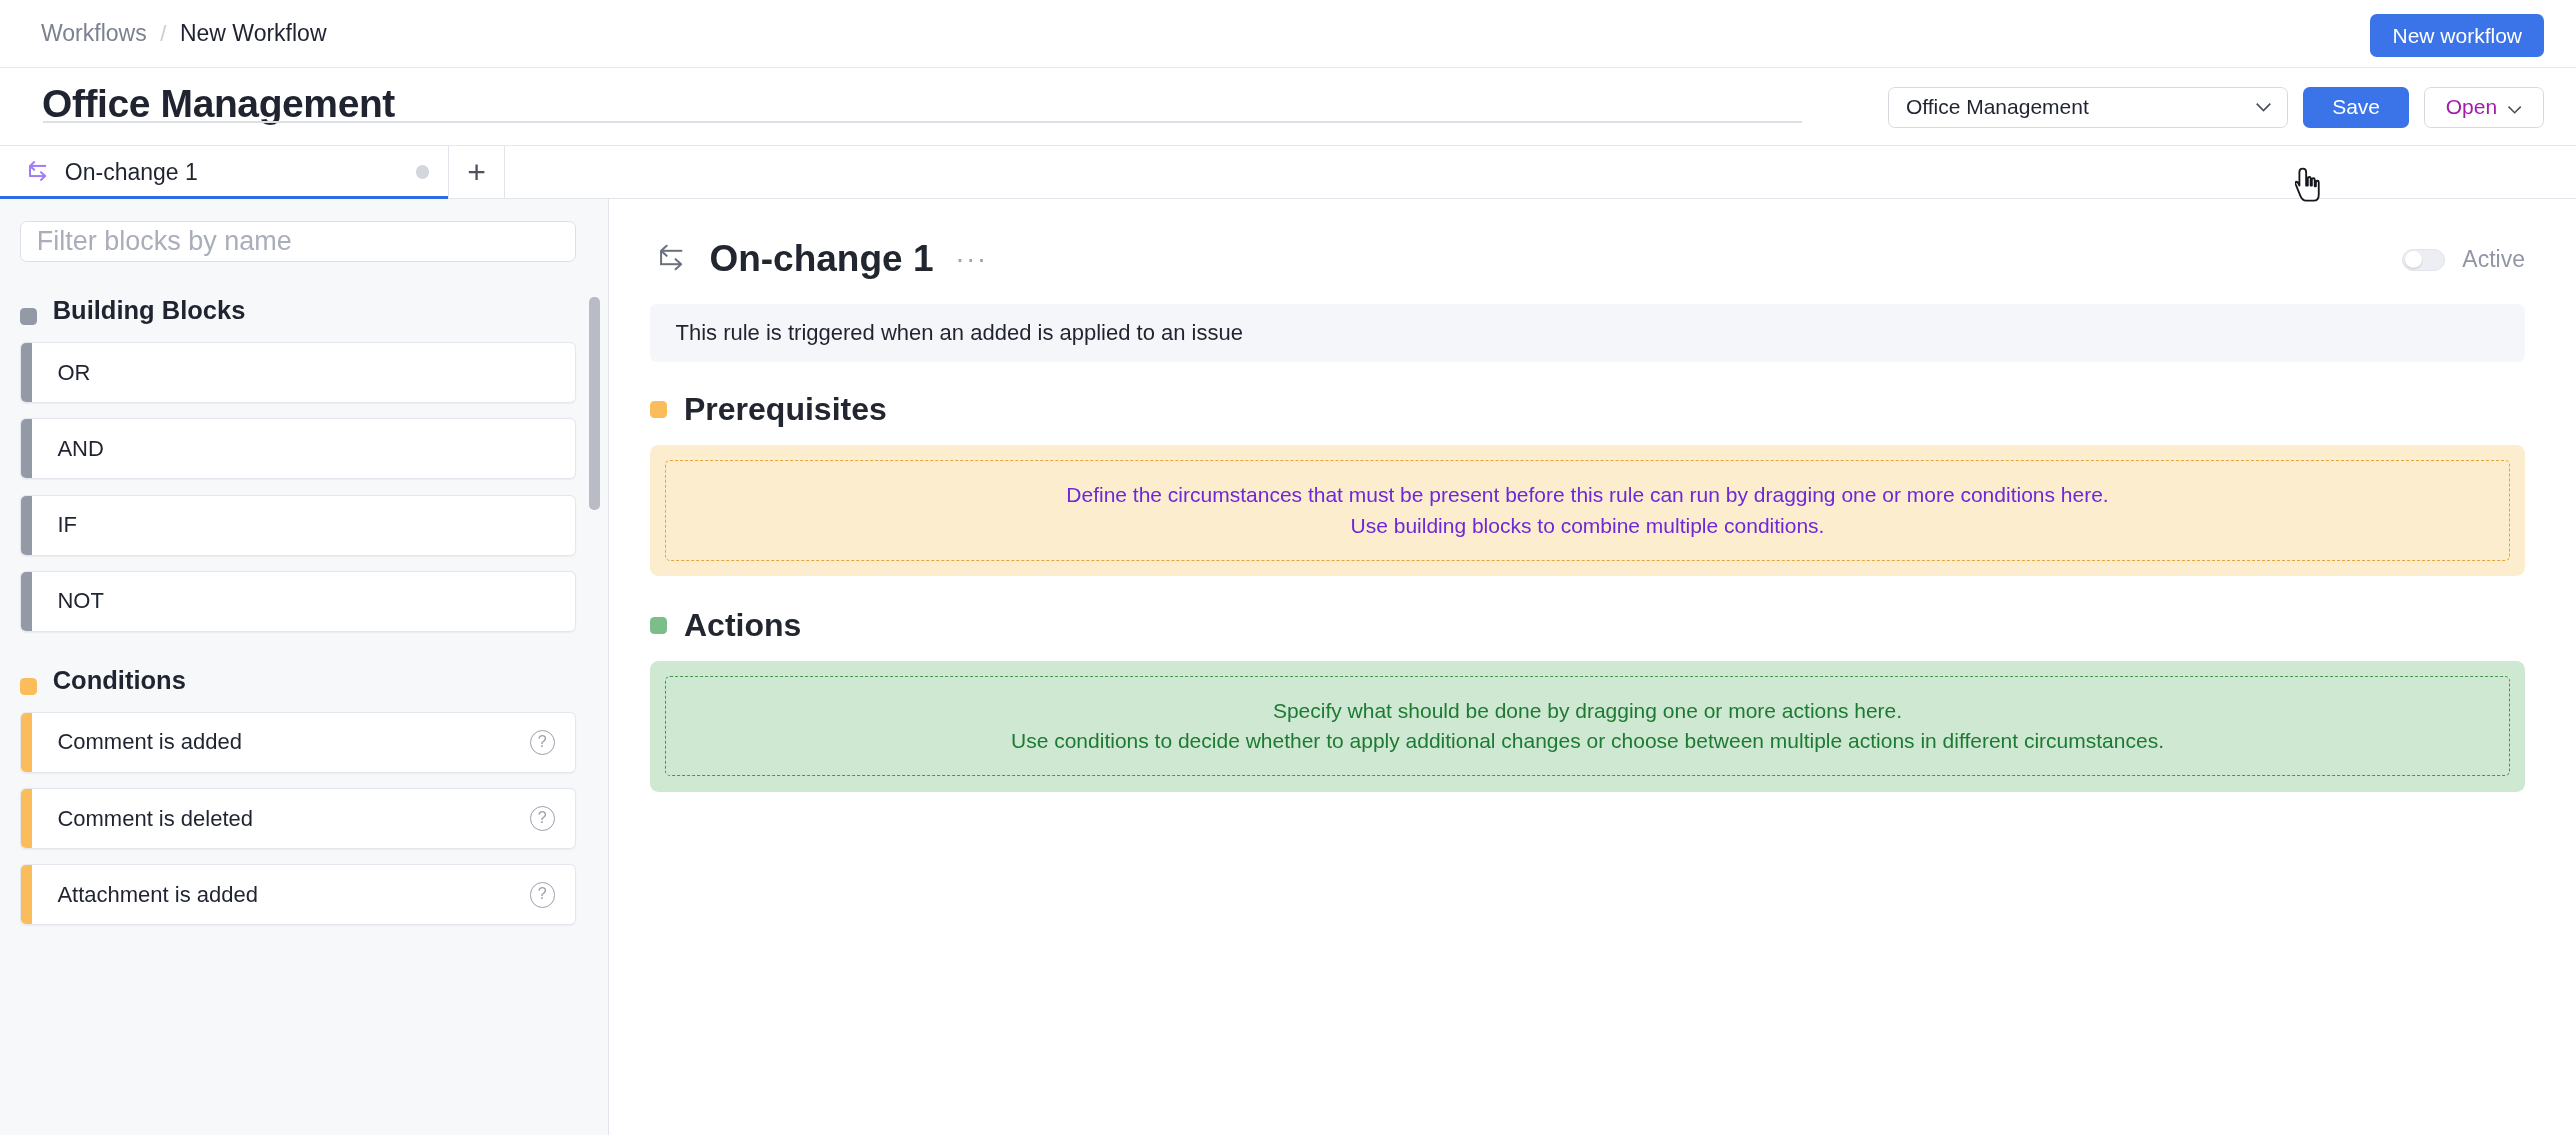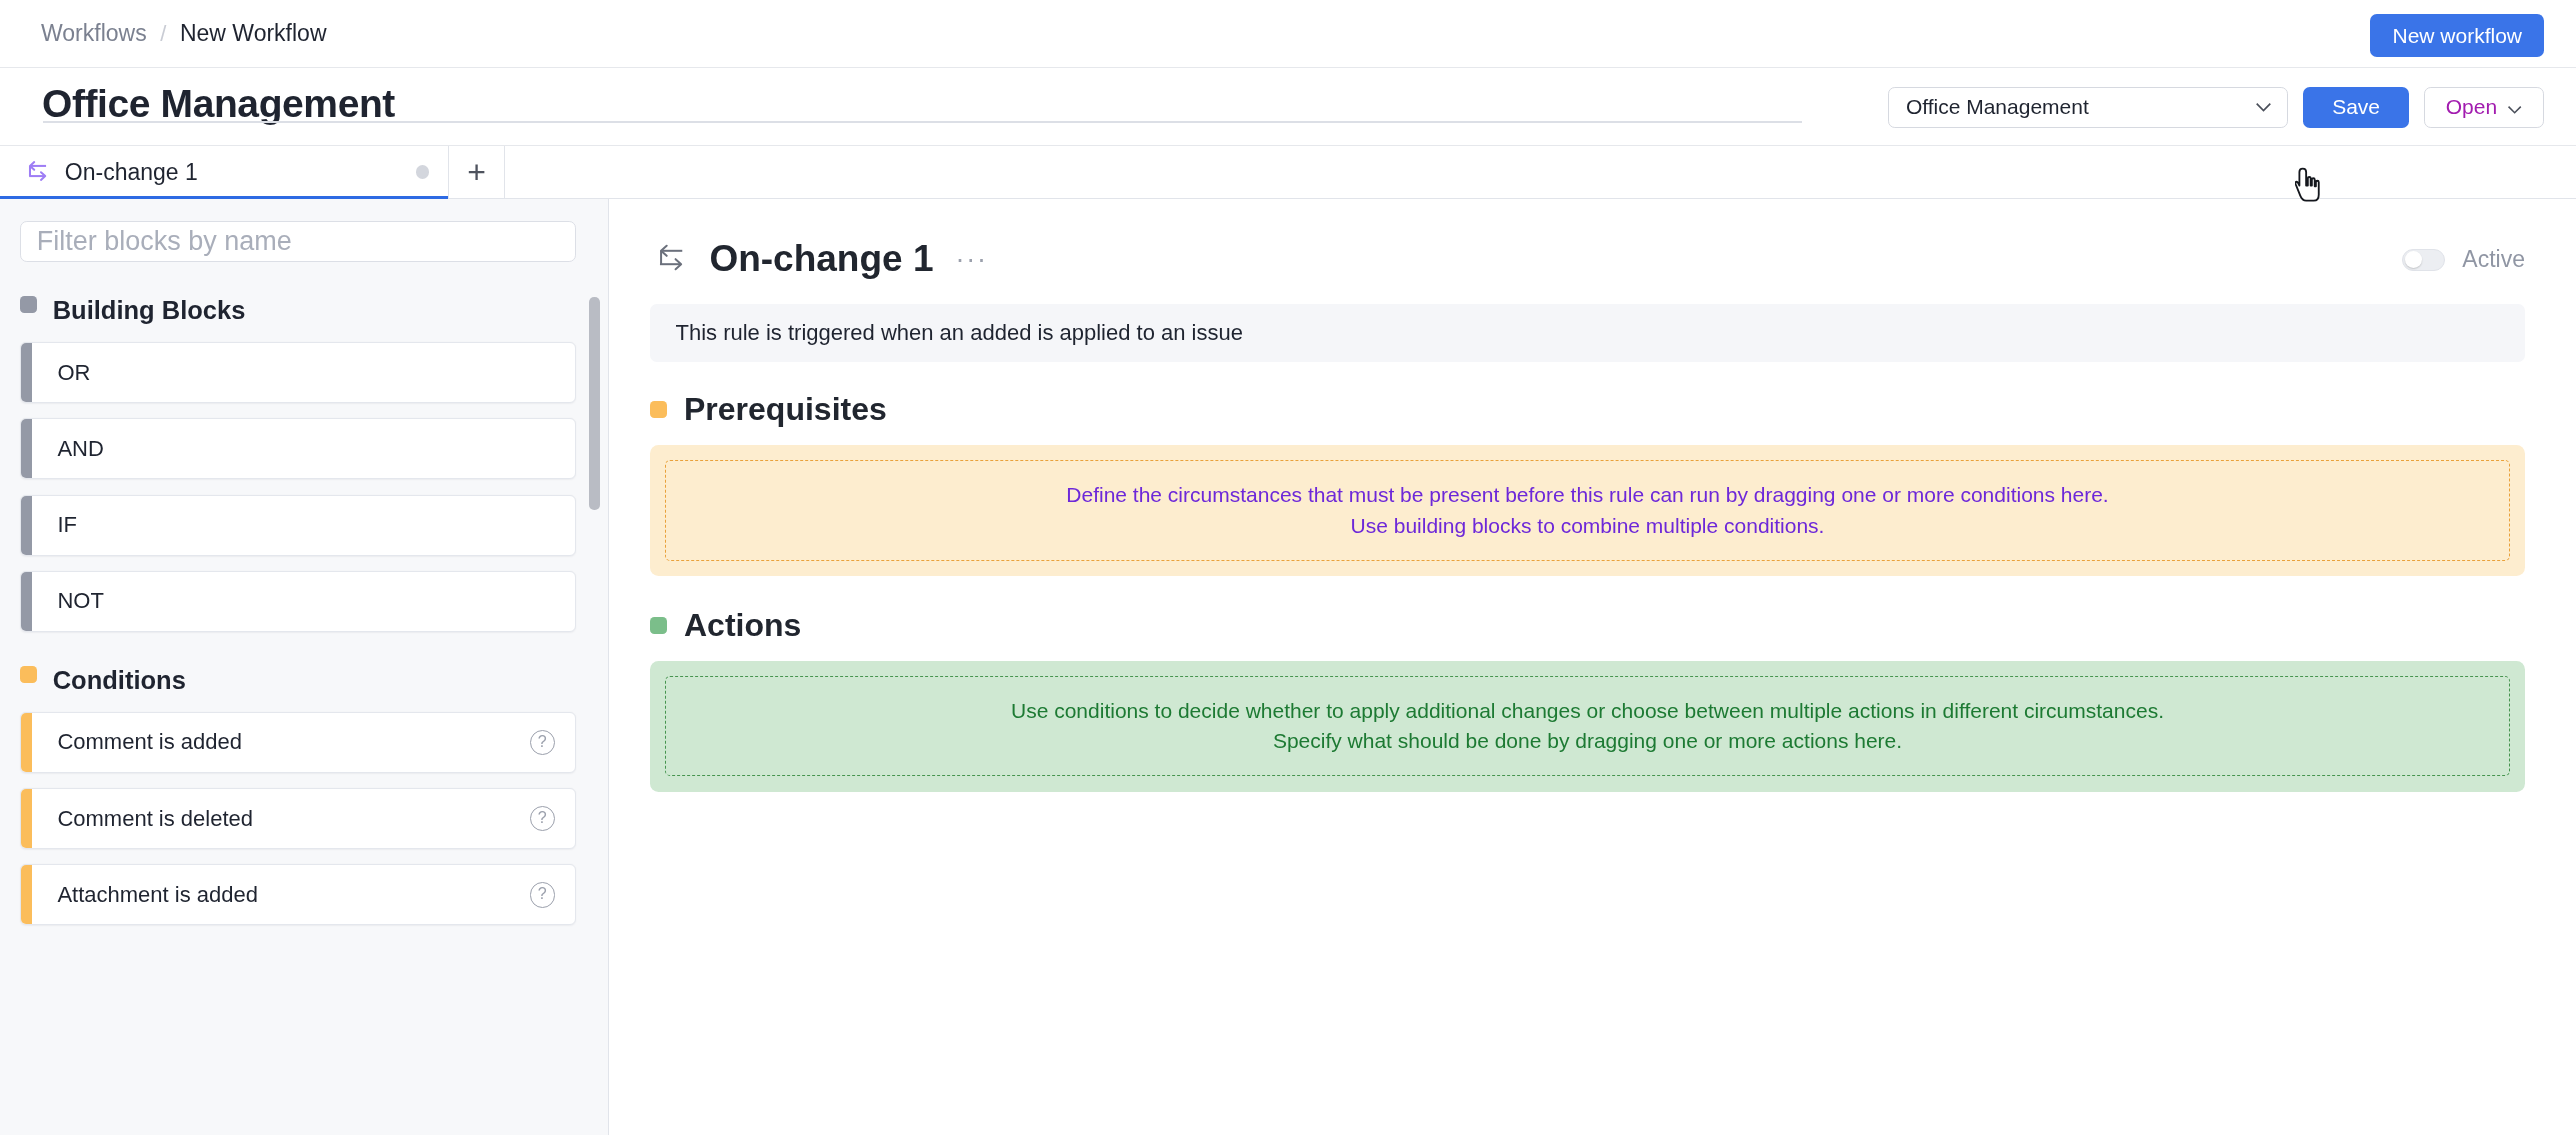--- a/index.html
+++ b/index.html
@@ -137,21 +137,21 @@
     width: 556px; height: 41px;
     border: 0.9px solid #dcdfe6; border-radius: 6.8px;
     background: #fff;
     padding: 0 15.3px;
     font-size: 27px; font-family: inherit; color: #1f2430;
     outline: none;
   }
   .filter-input::placeholder { color: #a9aeba; }
 
   .group-head {
-    display: flex; align-items: flex-start; gap: 15.3px;
+    display: flex; align-items: flex-end; gap: 15.3px;
     margin: 34px 0 17px 0;
   }
   .group-marker {
     width: 17px; height: 17px; border-radius: 4.3px;
   }
   .group-title { font-size: 25.5px; font-weight: bold; color: #1f2430; }
 
   .block-card {
     height: 61px;
     background: #fff;
@@ -406,20 +406,20 @@
         <span>Use building blocks to combine multiple conditions.</span>
       </div>
     </div>
 
     <div class="section-head">
       <span class="section-marker" style="background:#7bbe8a"></span>
       <span class="section-title">Actions</span>
     </div>
     <div class="dropzone dz-actions">
       <div class="dropzone-inner">
+        <span>Specify what should be done by dragging one or more actions here.</span>
         <span>Use conditions to decide whether to apply additional changes or choose between multiple actions in different circumstances.</span>
-        <span>Specify what should be done by dragging one or more actions here.</span>
       </div>
     </div>
 
   </div>
 </div>
 
 
 </body></html>

